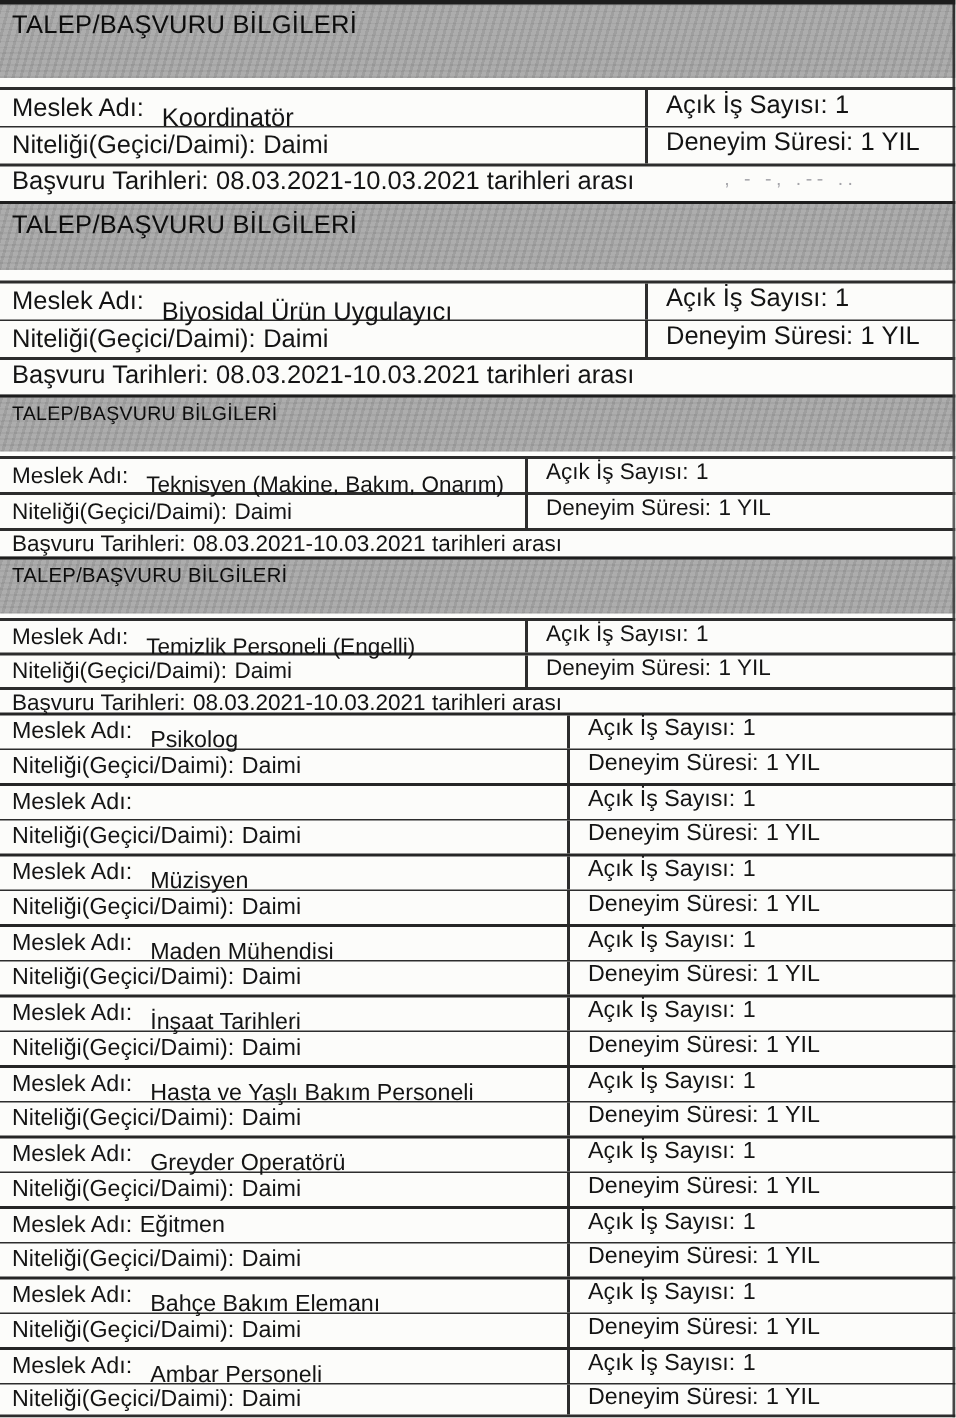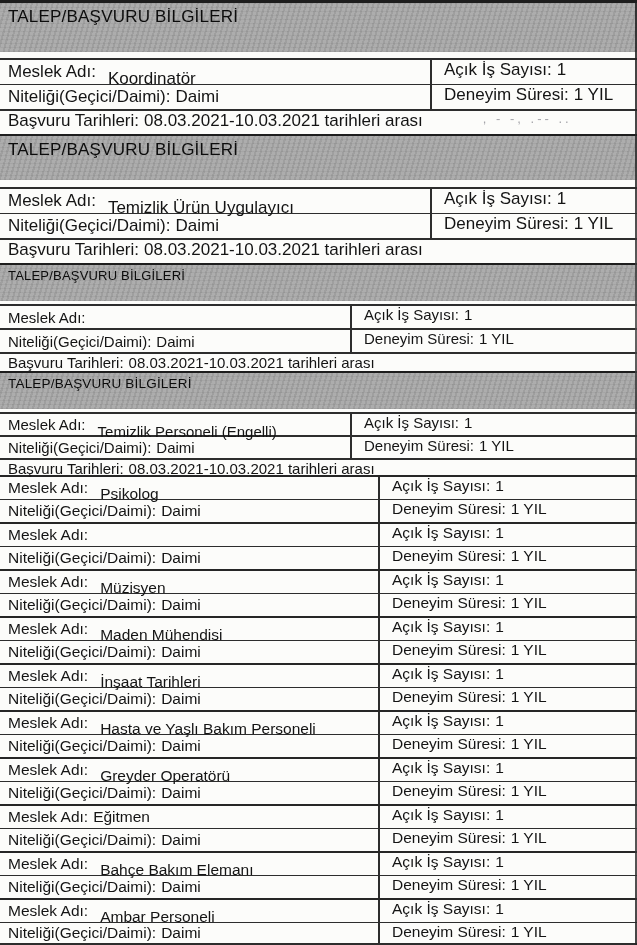--- a/index.html
+++ b/index.html
@@ -126,21 +126,21 @@
   </div>
 
   <div class="sec s2">
     <div class="hbar">
       <span>TALEP/BAŞVURU BİLGİLERİ</span>
     </div>
     <div class="gap7"></div>
     <div class="row">
       <div class="cell-l">
         <span class="lbl">Meslek Adı:</span>
-        <span class="val2">Temizlik Ürün Uygulayıcı</span>
+        <span class="val2">Biyosidal Ürün Uygulayıcı</span>
       </div>
       <div class="cell-r">
         <span class="lbl">Açık İş Sayısı:</span>
         <span class="val1">1</span>
       </div>
     </div>
     <div class="row">
       <div class="cell-l">
         <span class="lbl">Niteliği(Geçici/Daimi):</span>
         <span class="val1">Daimi</span>
@@ -157,20 +157,21 @@
   </div>
 
   <div class="sec s3">
     <div class="hbar">
       <span>TALEP/BAŞVURU BİLGİLERİ</span>
     </div>
     <div class="gap3"></div>
     <div class="row">
       <div class="cell-l">
         <span class="lbl">Meslek Adı:</span>
+        <span class="val2">Teknisyen (Makine, Bakım, Onarım)</span>
       </div>
       <div class="cell-r">
         <span class="lbl">Açık İş Sayısı:</span>
         <span class="val1">1</span>
       </div>
     </div>
     <div class="row">
       <div class="cell-l">
         <span class="lbl">Niteliği(Geçici/Daimi):</span>
         <span class="val1">Daimi</span>

